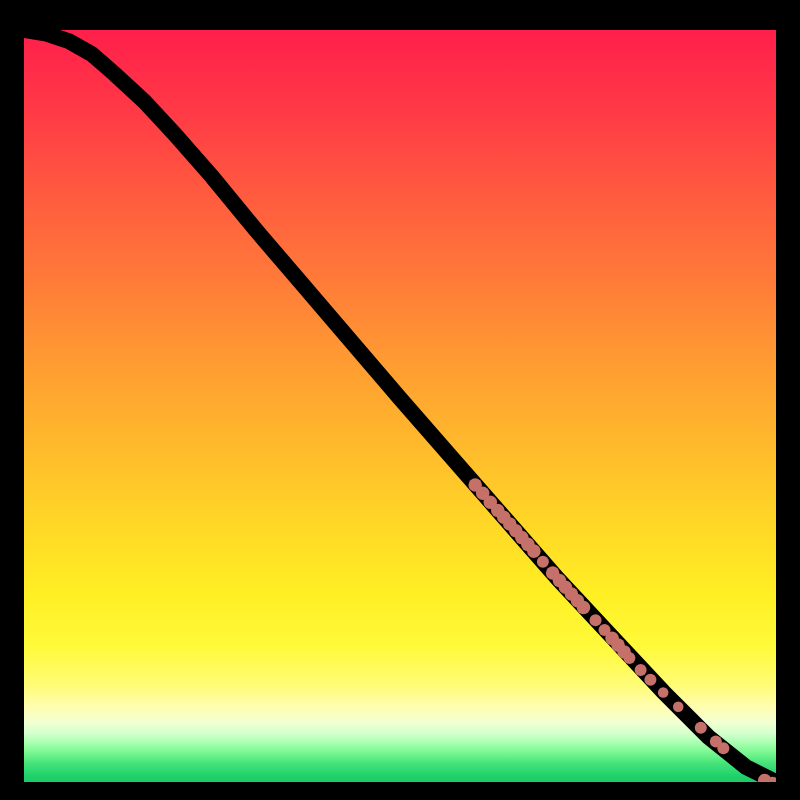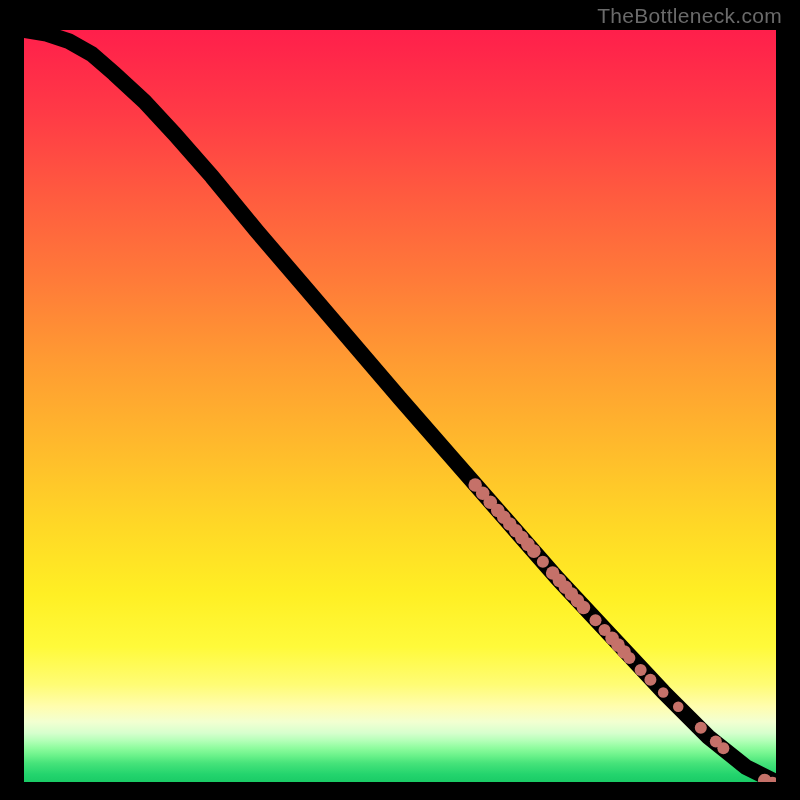--- a/index.html
+++ b/index.html
@@ -81,21 +81,20 @@
   .marker {
     fill: #c57169;
     stroke: none;
   }
 </style>
 </head>
 <body>
 
 <div class="outer-frame">
 
-  <div class="watermark">TheBottleneck.com</div>
 
   <div class="plot-area">
     <svg viewBox="0 0 100 100" preserveAspectRatio="none">
       <path id="curve" class="curve-path" d="M0.00 0.00 L3.00 0.50 L6.00 1.50 L9.00 3.20 L12.00 5.80 L16.00 9.50 L20.00 13.80 L25.00 19.50 L31.00 26.80 L37.00 33.80 L43.00 40.80 L50.00 49.00 L57.00 57.00 L64.00 65.00 L71.00 73.00 L78.00 80.50 L85.00 88.00 L91.00 94.00 L96.00 98.00 L100.00 100.00"></path>
       <g id="marker-group">
           <circle cx="60.00" cy="60.50" r="0.90" class="marker"></circle>
           <circle cx="61.00" cy="61.60" r="0.90" class="marker"></circle>
           <circle cx="62.00" cy="62.80" r="0.90" class="marker"></circle>
           <circle cx="63.00" cy="63.90" r="0.90" class="marker"></circle>
           <circle cx="63.80" cy="64.80" r="0.90" class="marker"></circle>

